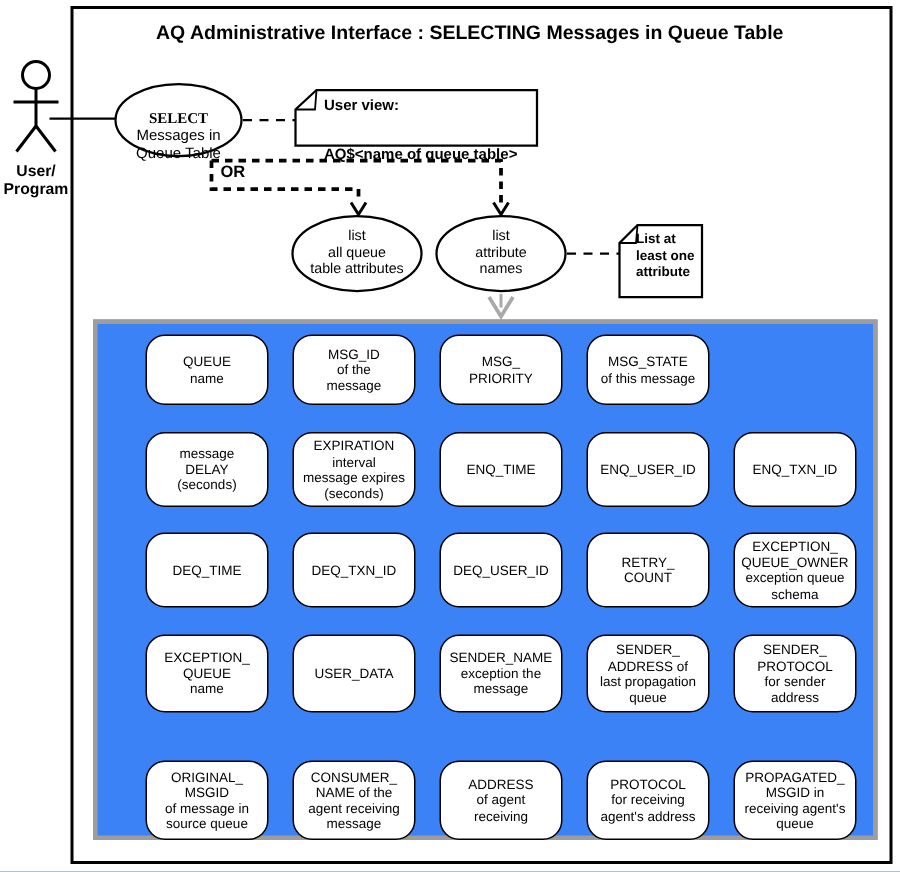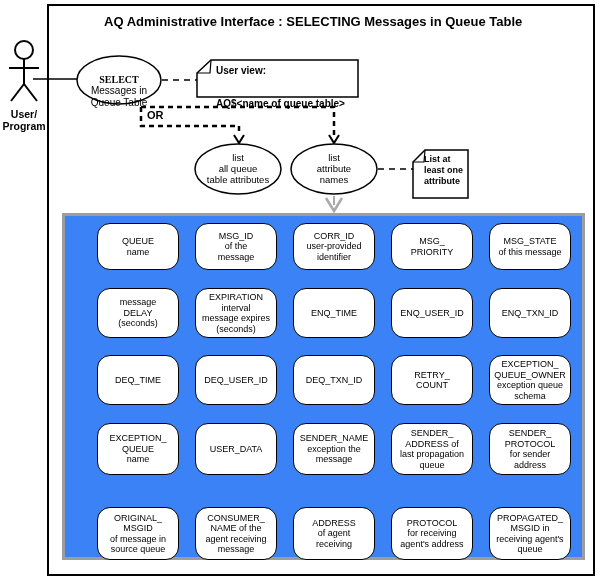--- a/index.html
+++ b/index.html
@@ -135,44 +135,41 @@
 least one
 attribute</div>
 
 <div class="abs" id="gray-panel">
   <div class="grid-row r1">
     <div class="attr-box">QUEUE
 name</div>
     <div class="attr-box">MSG_ID
 of the
 message</div>
-    <div class="attr-box">CORR_ID
-user-provided
-identifier</div>
     <div class="attr-box">MSG_
 PRIORITY</div>
     <div class="attr-box">MSG_STATE
 of this message</div>
   </div>
   <div class="grid-row r2">
     <div class="attr-box">message
 DELAY
 (seconds)</div>
     <div class="attr-box">EXPIRATION
 interval
 message expires
 (seconds)</div>
     <div class="attr-box">ENQ_TIME</div>
     <div class="attr-box">ENQ_USER_ID</div>
     <div class="attr-box">ENQ_TXN_ID</div>
   </div>
   <div class="grid-row r3">
     <div class="attr-box">DEQ_TIME</div>
+    <div class="attr-box">DEQ_TXN_ID</div>
     <div class="attr-box">DEQ_USER_ID</div>
-    <div class="attr-box">DEQ_TXN_ID</div>
     <div class="attr-box">RETRY_
 COUNT</div>
     <div class="attr-box">EXCEPTION_
 QUEUE_OWNER
 exception queue
 schema</div>
   </div>
   <div class="grid-row r4">
     <div class="attr-box">EXCEPTION_
 QUEUE

